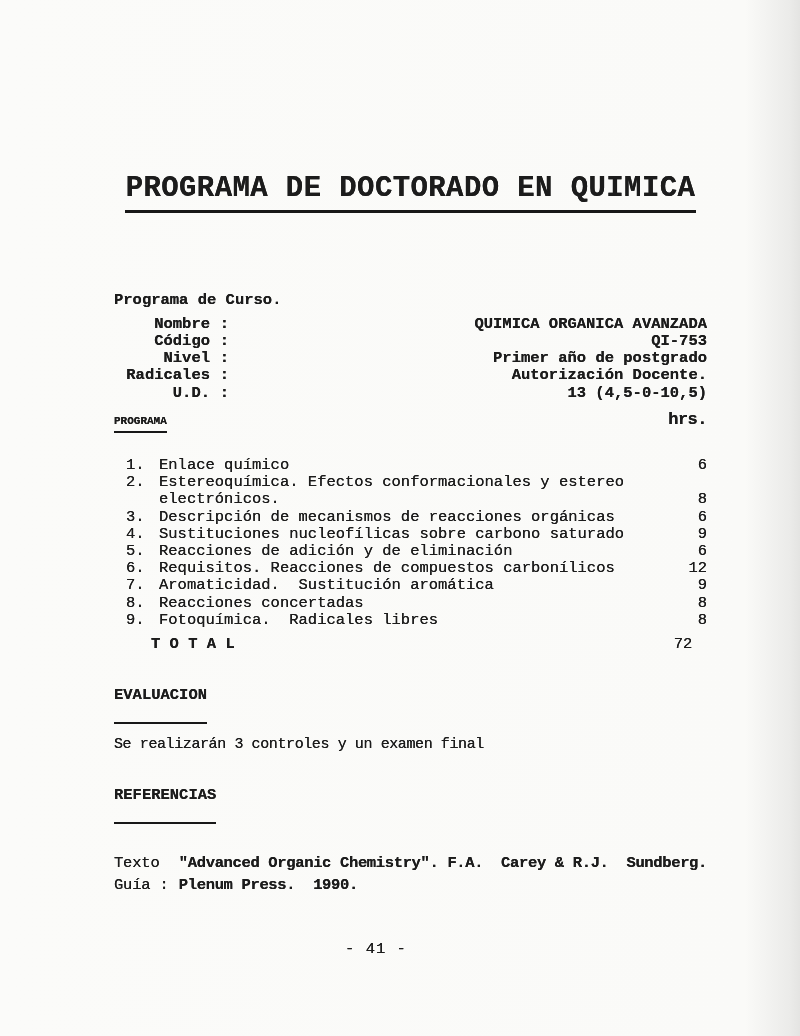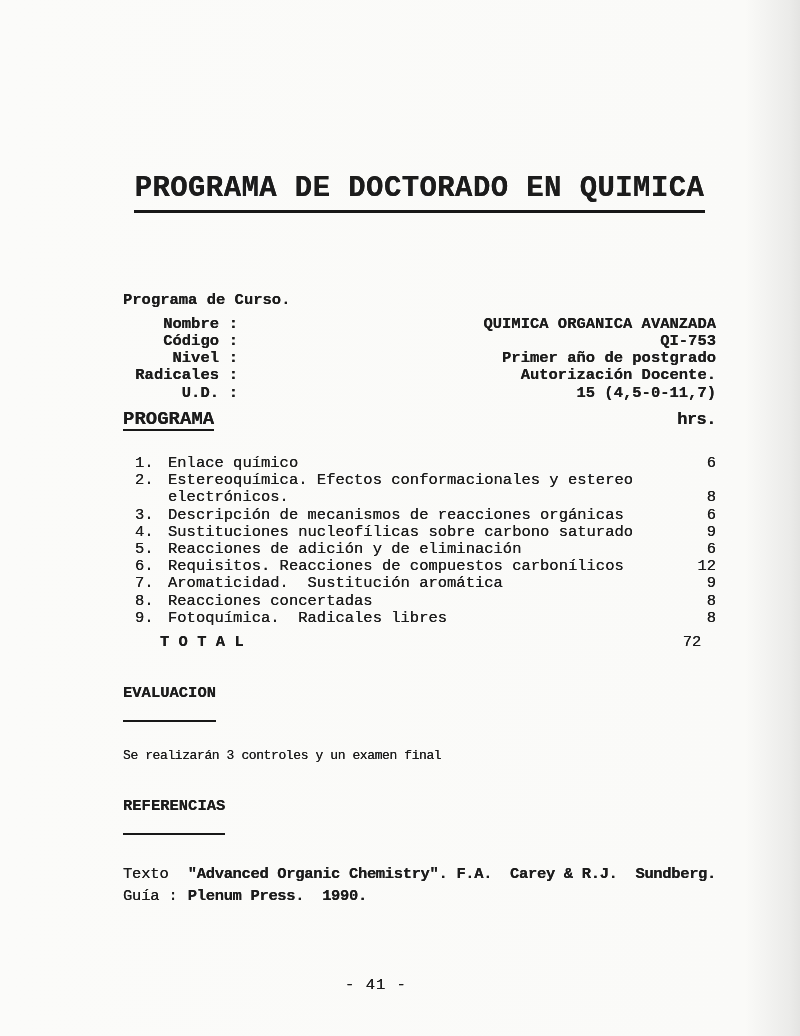--- a/index.html
+++ b/index.html
@@ -10,21 +10,21 @@
   }
   .page{
     position:relative;
     width:800px; height:1036px;
     background:linear-gradient(90deg,#fbfbf9 0px,#fafaf8 745px,#ebebe9 790px,#e4e4e2 800px);
     color:#1c1c1c;
     overflow:hidden;
     text-shadow:0 0 0.45px currentColor;
   }
   .content{
-    position:absolute; left:123px; top:0; width:593px;
+    position:absolute; left:114px; top:0; width:593px;
   }
   
   .title-wrap{ margin-top:172px; text-align:center; }
   .title{
     display:inline-block;
     font-size:29px; font-weight:bold; letter-spacing:0.4px;
     line-height:33px;
     border-bottom:3px solid #181818;
     padding:0 1px 5px 1px;
     white-space:nowrap;
@@ -32,50 +32,50 @@
   
   .intro{ margin-top:79px; font-weight:bold; font-size:15.5px; line-height:17.5px; }
   .fields{ margin-top:6px; font-size:15.5px; font-weight:bold;text-align:right; }
   .field-row{ display:flex; line-height:17.3px; }
   .field-label{ width:96px; }
   .field-colon{ width:19px; }
   .field-value{ flex:1; white-space:pre; }
   
   .programa-head{ margin-top:8px; display:flex; justify-content:space-between; align-items:baseline; }
   .programa-title{
-    display:inline-block; font-weight:bold; font-size:19px; line-height:18px;
+    display:inline-block; font-weight:bold; font-size:11px; line-height:18px;
     border-bottom:2px solid #181818; padding-bottom:1px;
   }
   .hours-header{ font-weight:bold; font-size:17px; letter-spacing:-0.5px; }
   
   .list{ margin-top:24px; font-size:15.5px; }
   .item-row{ display:flex; line-height:17.2px; }
   .item-num{ width:45px; padding-left:12px; align-self:flex-start; }
   .item-text{ flex:1; }
   .item-text div{ white-space:pre; }
   .item-hrs{ width:48px; text-align:right; align-self:flex-end; }
   
   .total-row{ margin-top:7px; display:flex; font-size:15.5px; line-height:17.5px; }
   .total-label{ margin-left:37px; font-weight:bold; flex:1; }
   .total-hrs{ width:48px; text-align:center; margin-left:auto; }
   
   .section-h{ margin-top:32px; }
   .section-h span{
     display:inline-block; font-weight:bold; font-size:15.5px; line-height:18px;
     border-bottom:2px solid #181818; padding-bottom:18px;
   }
-  .eval-text{ margin-top:25px; font-size:13px; line-height:17.5px; letter-spacing:-0.4px; }
+  .eval-text{ margin-top:12px; font-size:15px; line-height:17.5px; letter-spacing:-0.4px; }
   .section-h.ref{ margin-top:33px; }
   .texto-guia-row{ margin-top:28px; display:flex; font-size:15.5px; }
   .texto-guia-label{ width:145px; line-height:22px; letter-spacing:-0.2px; }
   .ref-lines{ flex:1; font-weight:bold; }
   .ref-lines div{ white-space:pre; line-height:22px; letter-spacing:-0.35px; }
   
   .page-num{
-    position:absolute; top:976px; left:0; width:752px;
+    position:absolute; top:940px; left:0; width:752px;
     text-align:center; font-size:15.5px; letter-spacing:1px;
   }
 </style>
 </head>
 <body>
 
 <div class="page">
   <div class="content">
 
     <div class="title-wrap">
@@ -105,21 +105,21 @@
 
   <div class="field-row">
     <span class="field-label">Radicales</span>
     <span class="field-colon">:</span>
     <span class="field-value">Autorización Docente.</span>
   </div>
 
   <div class="field-row">
     <span class="field-label">U.D.</span>
     <span class="field-colon">:</span>
-    <span class="field-value">15 (4,5-0-11,7)</span>
+    <span class="field-value">13 (4,5-0-10,5)</span>
   </div>
 </div>
 
     <div class="programa-head">
       <span class="programa-title">PROGRAMA</span>
       <span class="hours-header">hrs.</span>
     </div>
 
     <div class="list">
   <div class="item-row">

